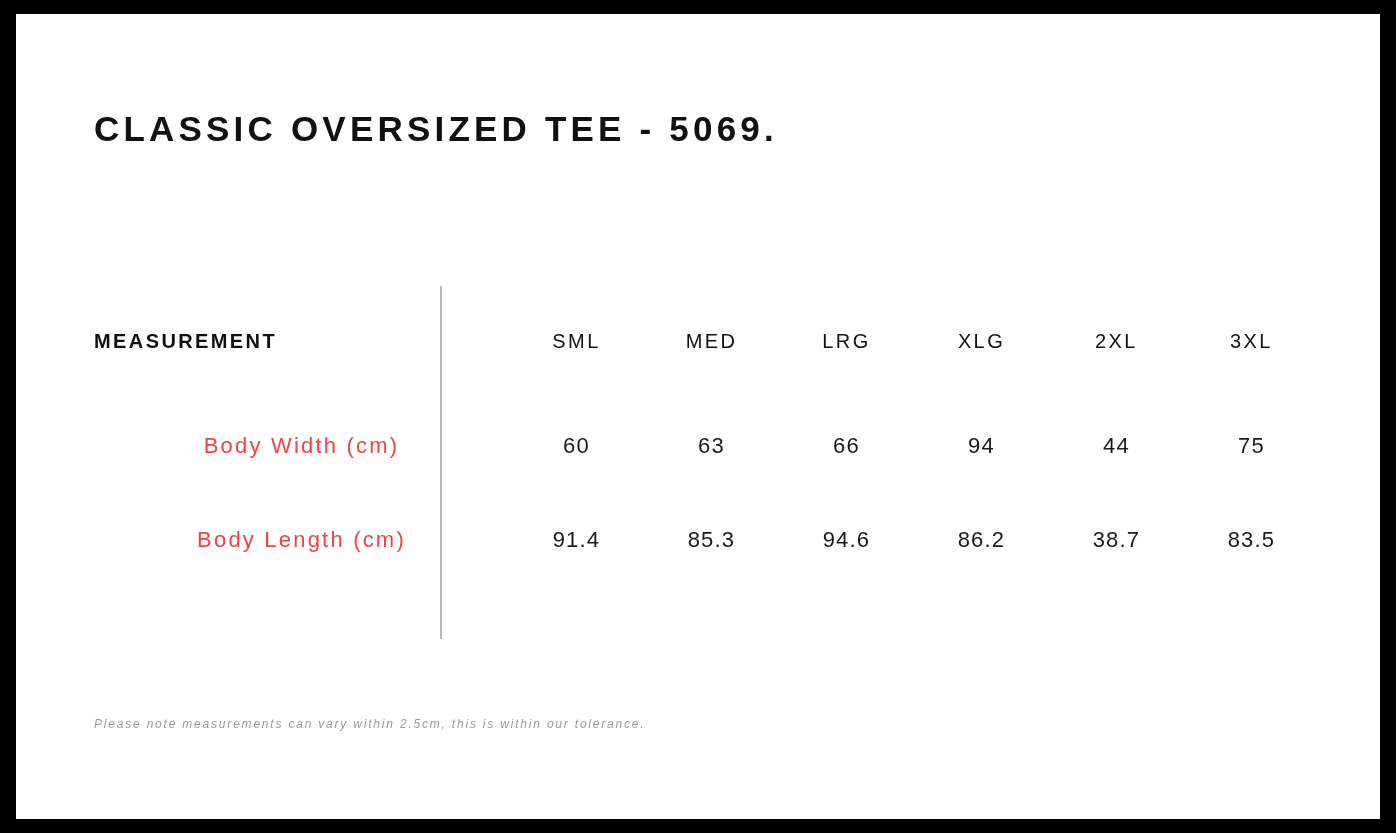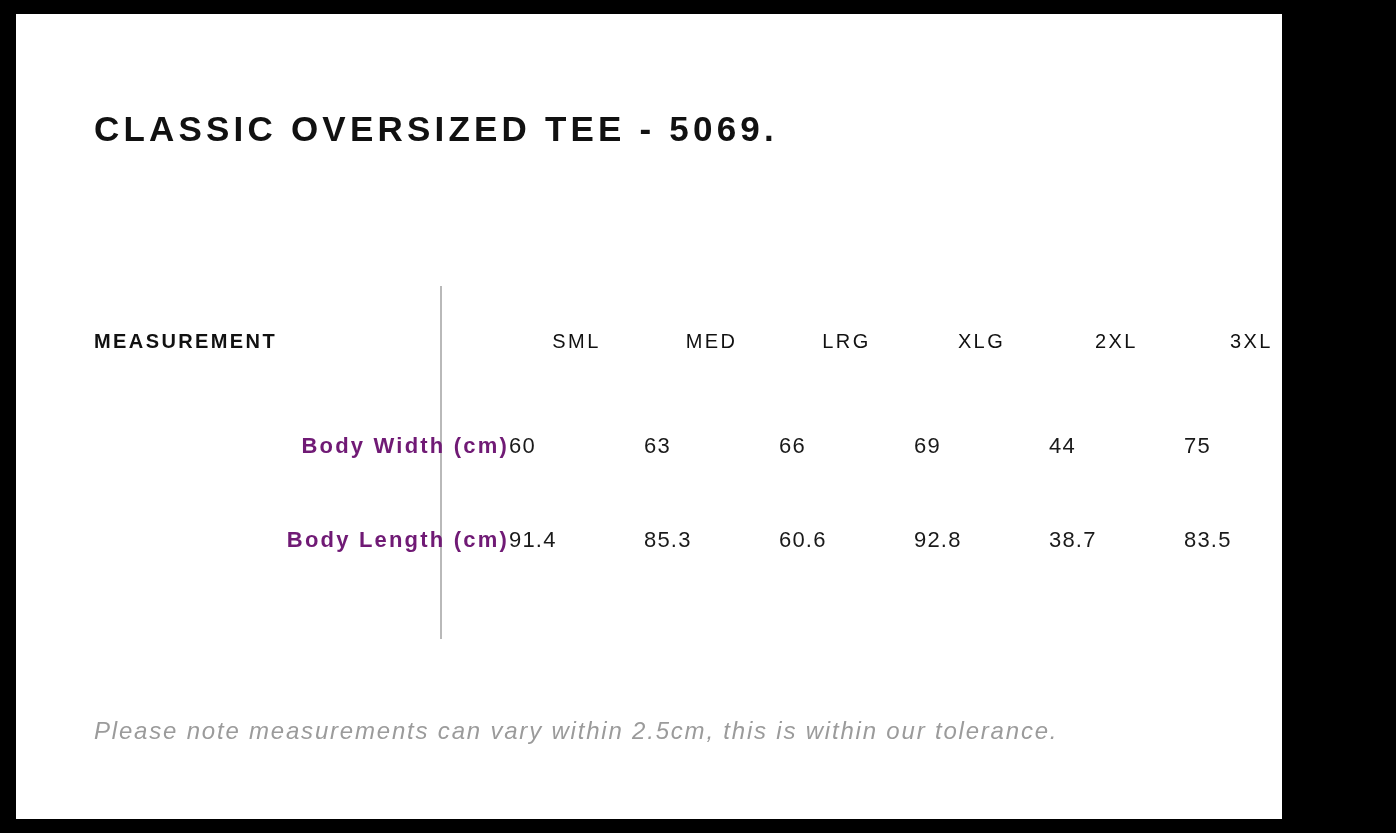--- a/index.html
+++ b/index.html
@@ -10,21 +10,21 @@
   body {
     width: 1396px;
     height: 833px;
     font-family: "Liberation Sans", sans-serif;
     overflow: hidden;
   }
   .page {
     position: absolute;
     left: 16px;
     top: 14px;
-    width: 1266px;
+    width: 1364px;
     height: 805px;
     background: #ffffff;
     box-sizing: border-box;
   }
   .title {
     position: absolute;
     left: 78px;
     top: 95px;
     font-size: 35px;
     font-weight: bold;
@@ -77,35 +77,36 @@
     color: #111111;
     text-align: center;
   }
   tr.data-row td {
     height: 94px;
     vertical-align: middle;
   }
   .cell-label {
     font-size: 22px;
     letter-spacing: 2.2px;
-    color: #701a75;
-    text-align: right;
-    font-weight: 700;
+    color: #ef4444;
+    text-align: center;
+    font-weight: 400;
   }
   .cell-value {
     font-size: 22px;
     letter-spacing: 1.2px;
     color: #1a1a1a;
+    text-align: center;
     font-weight: 400;
   }
   .note {
     position: absolute;
     left: 78px;
     top: 703px;
-    font-size: 24px;
+    font-size: 12px;
     font-style: italic;
     letter-spacing: 1.8px;
     color: #9b9b9b;
     white-space: nowrap;
   }
 </style>
 </head>
 <body>
 
 <div class="page">
@@ -133,30 +134,30 @@
           <td class="hdr-size">LRG</td>
           <td class="hdr-size">XLG</td>
           <td class="hdr-size">2XL</td>
           <td class="hdr-size">3XL</td>
         </tr>
         <tr class="data-row">
           <td class="cell-label">Body Width (cm)</td>
           <td class="cell-value">60</td>
           <td class="cell-value">63</td>
           <td class="cell-value">66</td>
-          <td class="cell-value">69</td>
+          <td class="cell-value">94</td>
           <td class="cell-value">44</td>
           <td class="cell-value">75</td>
         </tr>
         <tr class="data-row">
           <td class="cell-label">Body Length (cm)</td>
           <td class="cell-value">91.4</td>
           <td class="cell-value">85.3</td>
-          <td class="cell-value">60.6</td>
-          <td class="cell-value">92.8</td>
+          <td class="cell-value">94.6</td>
+          <td class="cell-value">86.2</td>
           <td class="cell-value">38.7</td>
           <td class="cell-value">83.5</td>
         </tr>
       </tbody>
     </table>
   </div>
 
   <div class="note">Please note measurements can vary within 2.5cm, this is within our tolerance.</div>
 
 </div>

